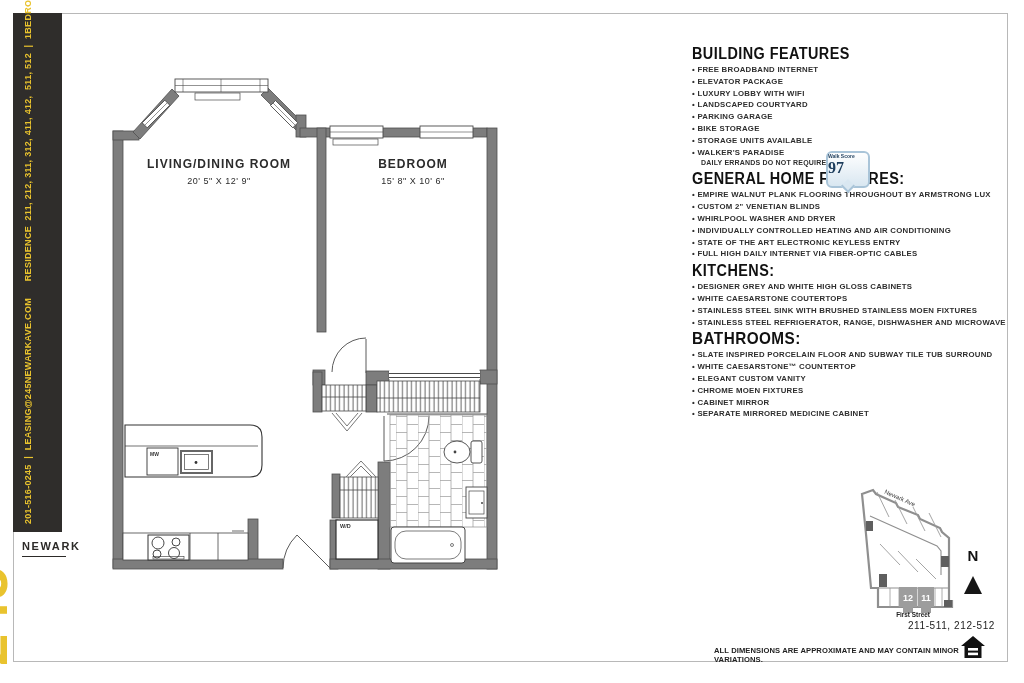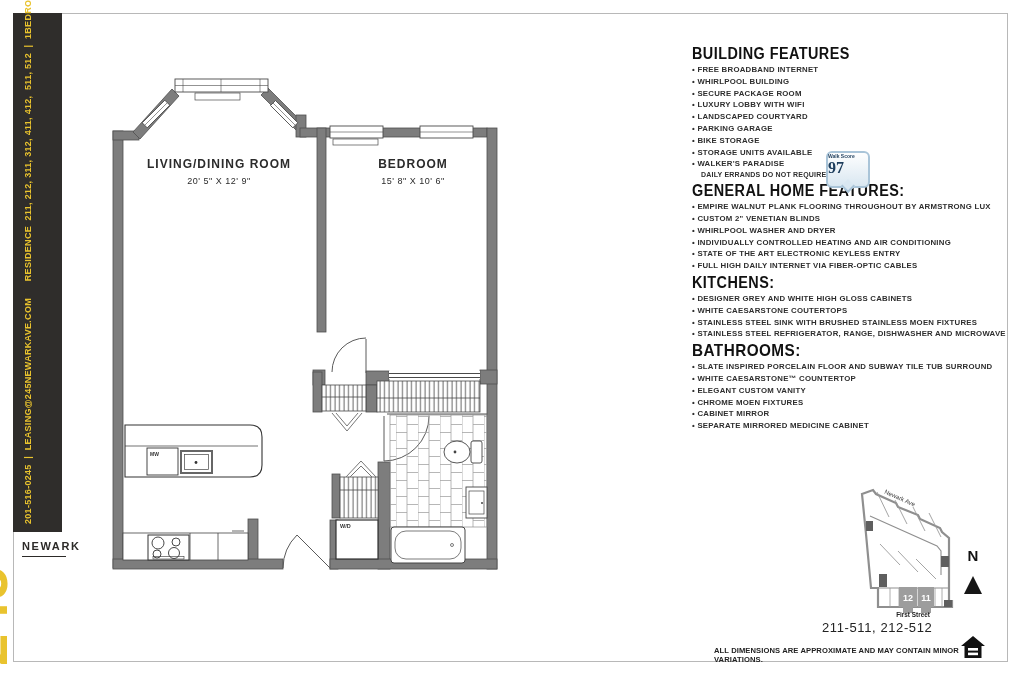--- a/index.html
+++ b/index.html
@@ -26,22 +26,22 @@
   .feature-item::before{content:"• ";}
   .sub-note{font-size:7px;font-weight:bold;letter-spacing:.2px;margin-left:9px;line-height:10px;color:#2e2e2e;}
   
   .walkscore{position:absolute;left:826px;top:151px;width:40px;height:33px;border:2px solid #a9c4d8;border-radius:6px;
     background:linear-gradient(#fefefe,#d9e7f1);color:#1d3d5c;}
   .walkscore .ws-label{font-size:5px;font-weight:bold;line-height:7px;letter-spacing:0;}
   .walkscore .ws-value{font-size:16px;font-weight:bold;line-height:16px;font-family:"Liberation Serif",serif;}
   .ws-tail{position:absolute;left:15px;bottom:-5px;width:8px;height:8px;background:#d9e7f1;
     border-right:2px solid #a9c4d8;border-bottom:2px solid #a9c4d8;transform:rotate(45deg);}
   
-  .residences{position:absolute;left:822px;top:620px;width:150px;text-align:left;
-    font-size:13px;letter-spacing:.6px;color:#222;}
+  .residences{position:absolute;left:845px;top:620px;width:150px;text-align:right;
+    font-size:10px;letter-spacing:.6px;color:#222;}
   .disclaimer{position:absolute;left:714px;top:646px;width:250px;font-size:7.6px;font-weight:bold;
     letter-spacing:.1px;color:#222;}
   svg{font-family:"Liberation Sans",sans-serif;}
   .abs{position:absolute;}
 </style>
 </head>
 <body>
 
 <div class="sheet">
   <div class="frame"></div>
@@ -171,22 +171,21 @@
       <text x="413" y="184" font-size="9" letter-spacing="0.5">15' 8" X 10' 6"</text>
     </g>
   </svg>
 
   <div class="features-col">
     <div class="sec">
       <div class="sec-title">BUILDING FEATURES</div>
       <div>
 
       <div class="feature-item">FREE BROADBAND INTERNET</div>
-          <div class="feature-item">WHIRLPOOL BUILDING</div>
-          <div class="feature-item">SECURE PACKAGE ROOM</div>
+          <div class="feature-item">ELEVATOR PACKAGE</div>
           <div class="feature-item">LUXURY LOBBY WITH WIFI</div>
           <div class="feature-item">LANDSCAPED COURTYARD</div>
           <div class="feature-item">PARKING GARAGE</div>
           <div class="feature-item">BIKE STORAGE</div>
           <div class="feature-item">STORAGE UNITS AVAILABLE</div>
           <div class="feature-item">WALKER'S PARADISE</div>
         </div>
       <div class="sub-note">DAILY ERRANDS DO NOT REQUIRE A CAR.</div>
     </div>
     <div class="sec">

